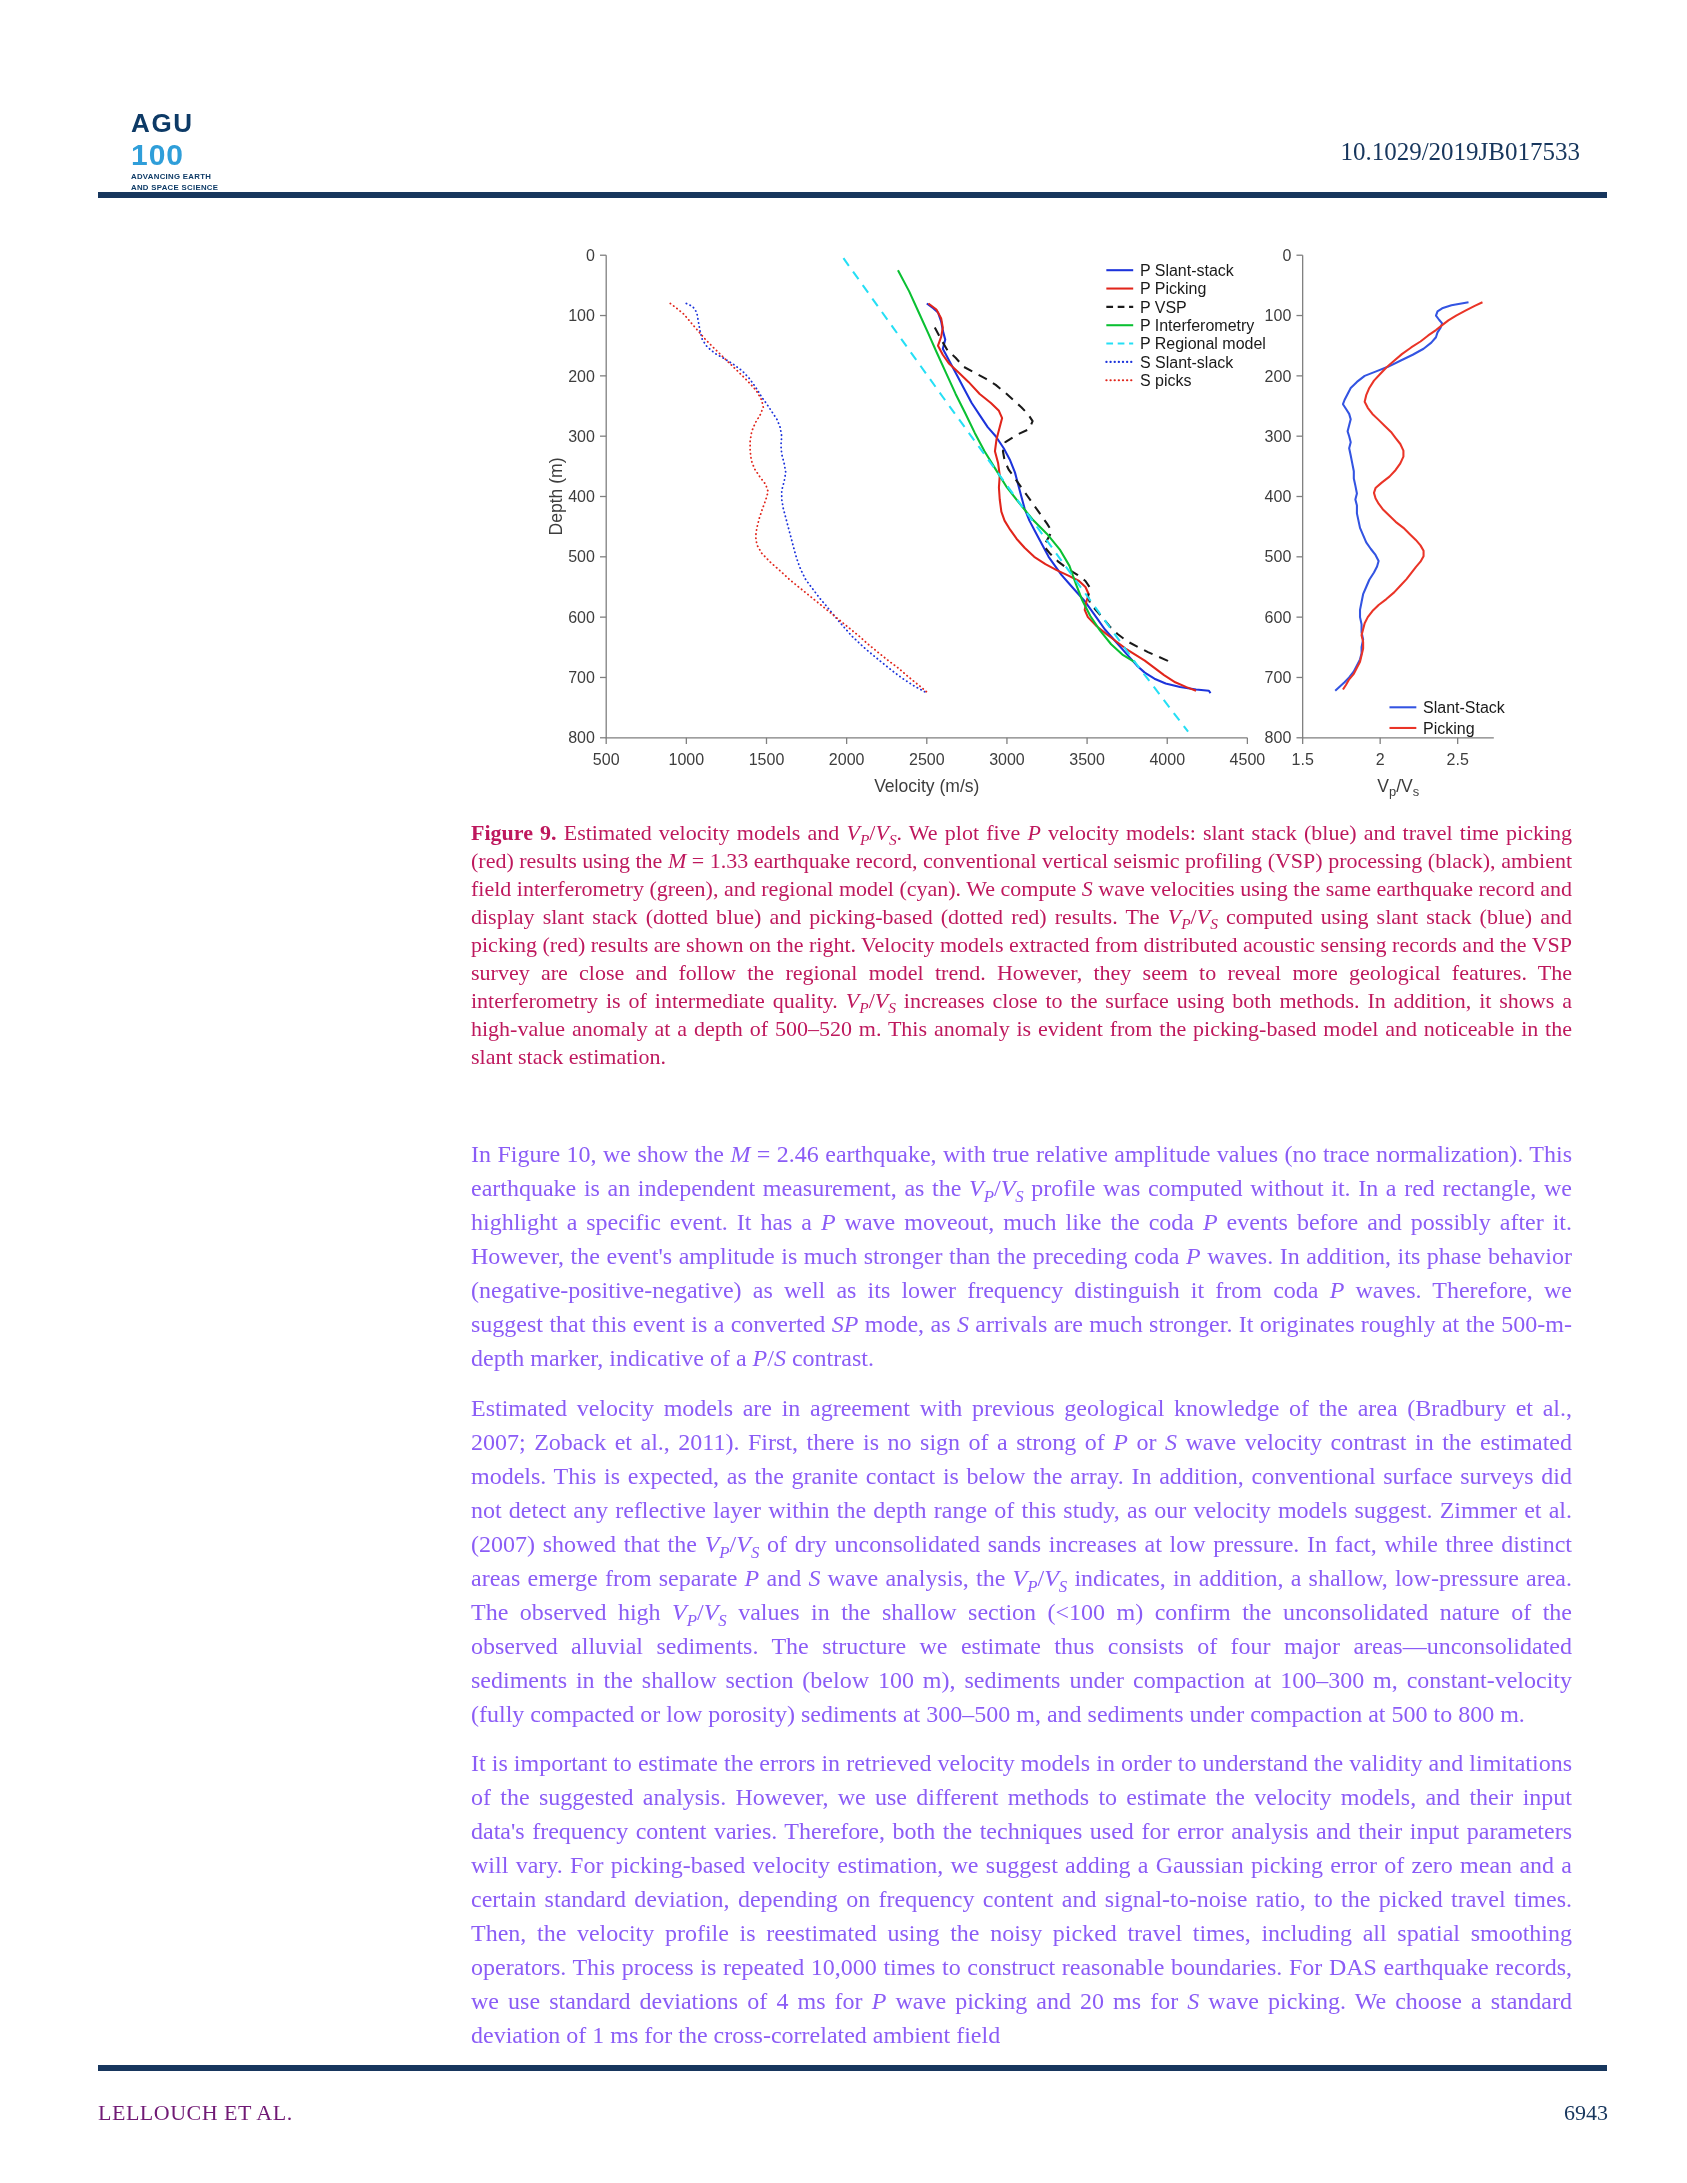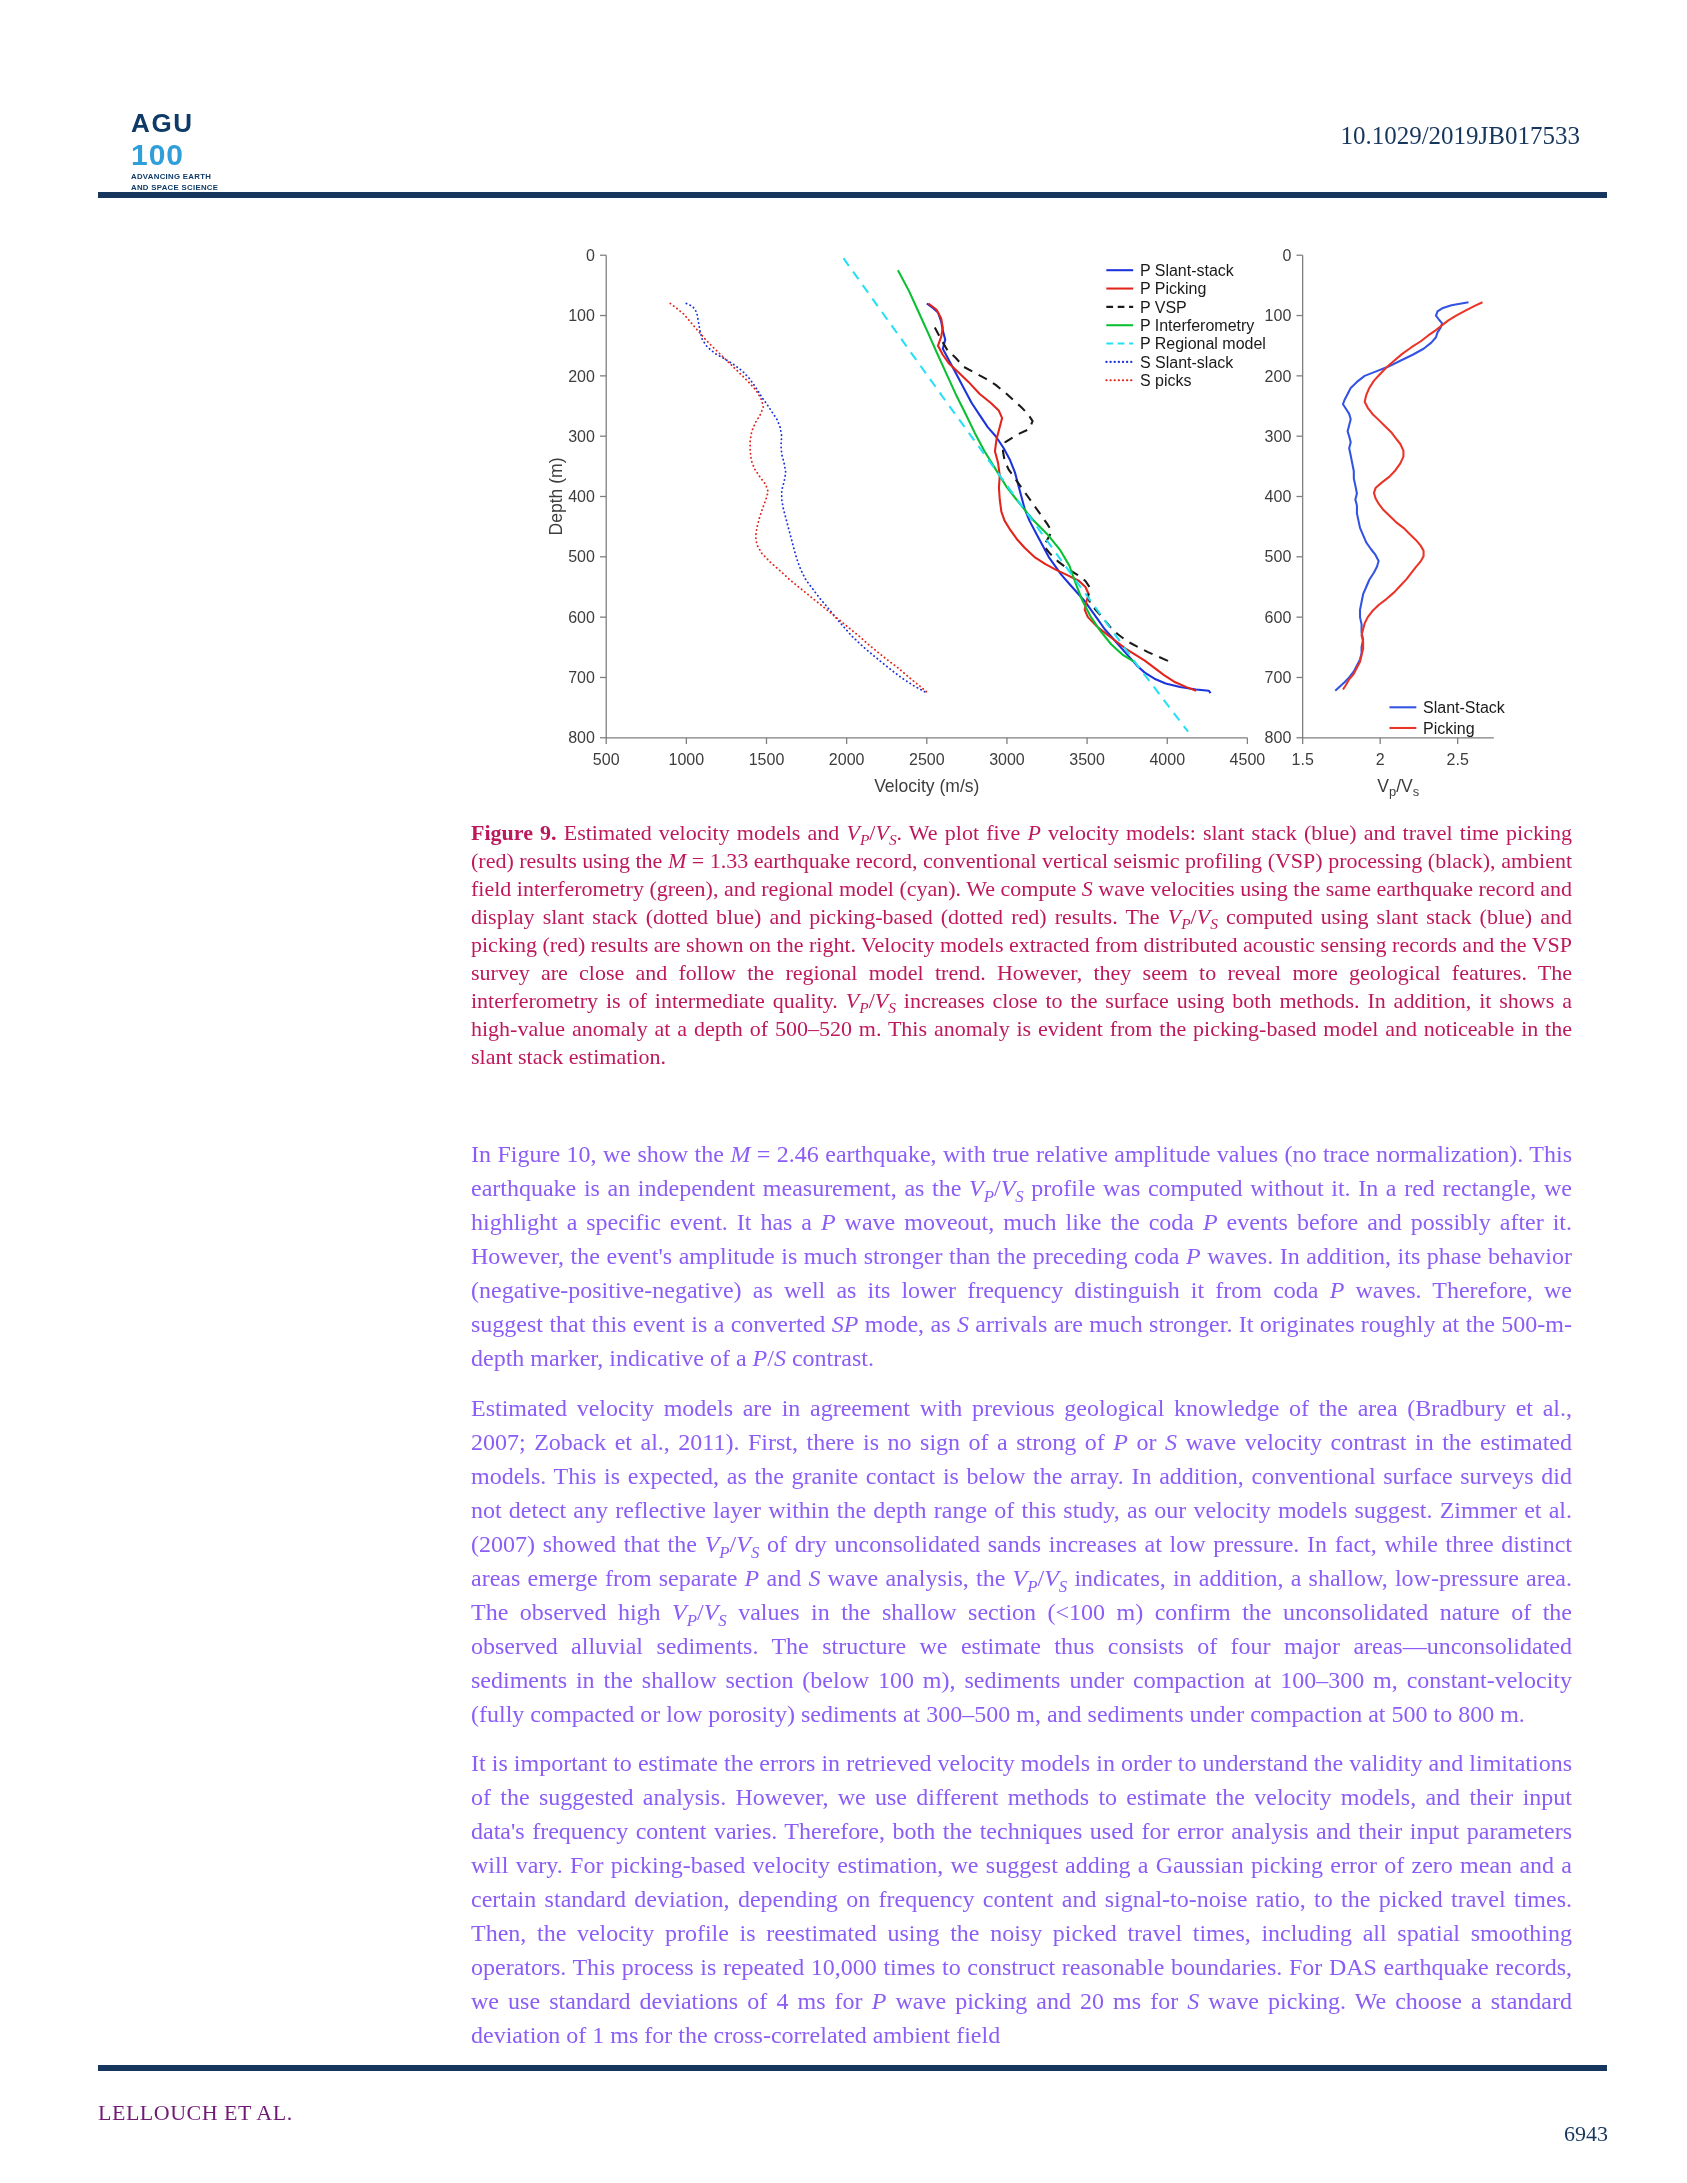--- a/index.html
+++ b/index.html
@@ -16,37 +16,37 @@
 
   
   .caption{width:1101px;font-size:22px;line-height:28px;text-align:justify;color:#be185d;}
   .bodytext{width:1101px;font-size:24px;line-height:34px;text-align:justify;color:#8b5cf6;}
   .bodytext p{margin:0 0 15.5px 0;}
   .caption b{font-weight:bold;}
   sub{font-size:70%;line-height:0;}
 
   
   .footer-authors{font-size:22px;color:#701a75;letter-spacing:0.5px;}
-  .footer-page{font-size:22px;color:#17365d;margin-top:21px;}
+  .footer-page{font-size:22px;color:#17365d;}
 </style>
 </head>
 <body>
 
 <div class="abs" style="left:0;top:0;width:1687px;height:2183px;border-radius:26px;">
 
   <div class="abs" style="left:131px;top:110px;width:103px;">
     <div class="logo-acronym">AGU</div>
     <div class="logo-centennial" style="margin-top:4.1px;">100</div>
     <div class="logo-tagline" style="margin-top:2px;">
       <div>ADVANCING EARTH</div>
       <div>AND SPACE SCIENCE</div>
     </div>
   </div>
 
-  <div class="abs doi" style="left:1303px;top:122px;width:277px;text-align:right;">10.1029/2019JB017533</div>
+  <div class="abs doi" style="left:1303px;top:138px;width:277px;text-align:right;">10.1029/2019JB017533</div>
   <div class="abs rule" style="left:98px;top:192px;width:1509px;"></div>
 
   <svg class="abs" style="left:538px;top:238px;" width="1085" height="579" viewBox="0 0 2100 1120">
     <g id="plot-left">
         <path d="M 132 33 L 132 967 L 1373 967" fill="none" stroke="#7f7f7f" stroke-width="2.5"></path>
         <line x1="120" y1="33" x2="132" y2="33" stroke="#7f7f7f" stroke-width="2.5"></line>
         <text x="110" y="44" text-anchor="end" font-family="&quot;Liberation Sans&quot;, sans-serif" font-size="31" fill="#3d3d3d">0</text>
         <line x1="120" y1="149.75" x2="132" y2="149.75" stroke="#7f7f7f" stroke-width="2.5"></line>
         <text x="110" y="160.75" text-anchor="end" font-family="&quot;Liberation Sans&quot;, sans-serif" font-size="31" fill="#3d3d3d">100</text>
         <line x1="120" y1="266.5" x2="132" y2="266.5" stroke="#7f7f7f" stroke-width="2.5"></line>

